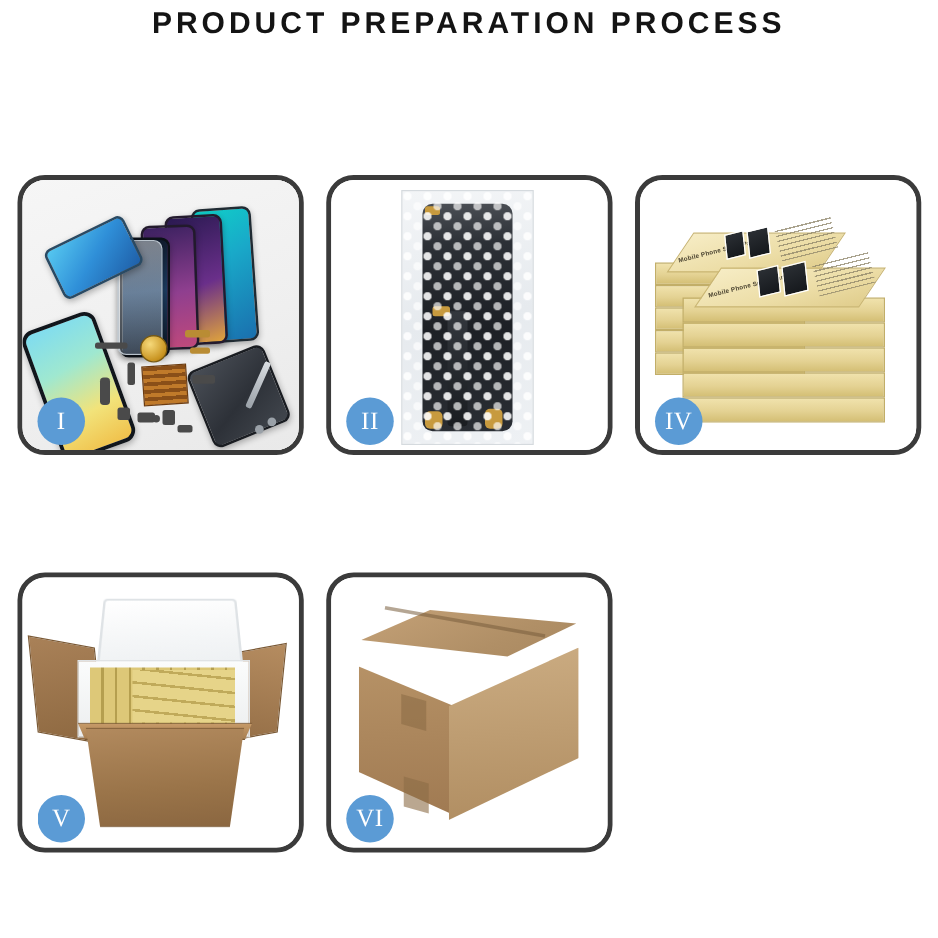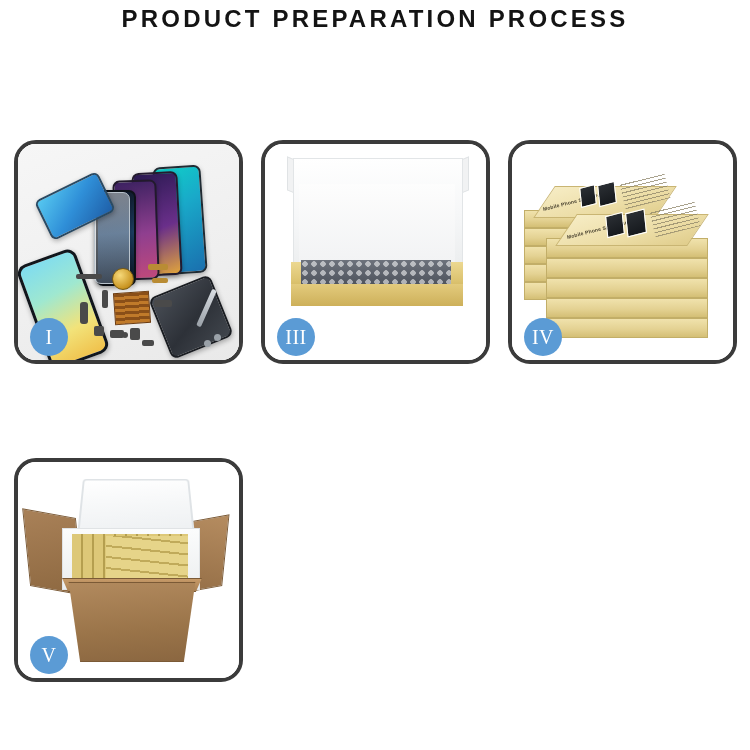--- a/index.html
+++ b/index.html
@@ -354,35 +354,37 @@
         <div class="part" style="left:104px;top:188px;width:6px;height:6px;border-radius:50%;"></div>
         <div class="part" style="left:124px;top:196px;width:12px;height:6px;"></div>
         <div class="part" style="left:84px;top:146px;width:6px;height:18px;"></div>
         <div class="part" style="left:186px;top:196px;width:7px;height:7px;border-radius:50%;background:#9aa1a8;"></div>
         <div class="part" style="left:196px;top:190px;width:7px;height:7px;border-radius:50%;background:#9aa1a8;"></div>
       </div>
     </div>
     <div class="badge">I</div>
   </div>
 
-
   <div class="panel">
     <div class="panel-inner">
       <div class="scene">
-        <div class="p3-lid-flapL"></div>
-        <div class="p3-lid-flapR"></div>
-        <div class="p3-lid"></div>
-        <div class="p3-foam"></div>
-        <div class="p3-tray"></div>
-        <div class="p3-contents"></div>
-        <div class="p3-tray-front"></div>
+        <div class="p2-bag">
+          <div class="p2-screen"></div>
+          <div class="p2-flex"></div>
+          <div class="p2-tabs" style="left:18px;top:12px;width:12px;height:7px;"></div>
+          <div class="p2-tabs" style="left:24px;top:92px;width:14px;height:8px;"></div>
+          <div class="p2-tabs" style="left:18px;top:176px;width:14px;height:14px;border-radius:4px;"></div>
+          <div class="p2-tabs" style="left:66px;top:174px;width:14px;height:16px;border-radius:4px;"></div>
+          <div class="bubbles"></div>
+        </div>
       </div>
     </div>
-    <div class="badge">III</div>
+    <div class="badge">II</div>
   </div>
+
 
   <div class="panel">
     <div class="panel-inner">
       <div class="scene">
         <div class="stack">
 
           <div class="sbox" style="left:2px;top:46px;width:118px;height:16px;"></div>
           <div class="sbox" style="left:2px;top:64px;width:118px;height:16px;"></div>
           <div class="sbox" style="left:2px;top:82px;width:118px;height:16px;"></div>
           <div class="sbox" style="left:2px;top:100px;width:118px;height:16px;"></div>
@@ -421,14 +423,27 @@
         <div class="p5-foambody"></div>
         <div class="p5-inner"></div>
         <div class="p5-inner2"></div>
         <div class="p5-rim"></div>
         <div class="p5-front"></div>
       </div>
     </div>
     <div class="badge">V</div>
   </div>
 
+  <div class="panel">
+    <div class="panel-inner">
+      <div class="scene">
+        <div class="c-top"></div>
+        <div class="c-left"></div>
+        <div class="c-right"></div>
+        <div class="c-seam"></div>
+        <div class="c-tape1"></div>
+        <div class="c-tape2"></div>
+      </div>
+    </div>
+    <div class="badge">VI</div>
+  </div>
 
 </div>
 
 </body></html>

